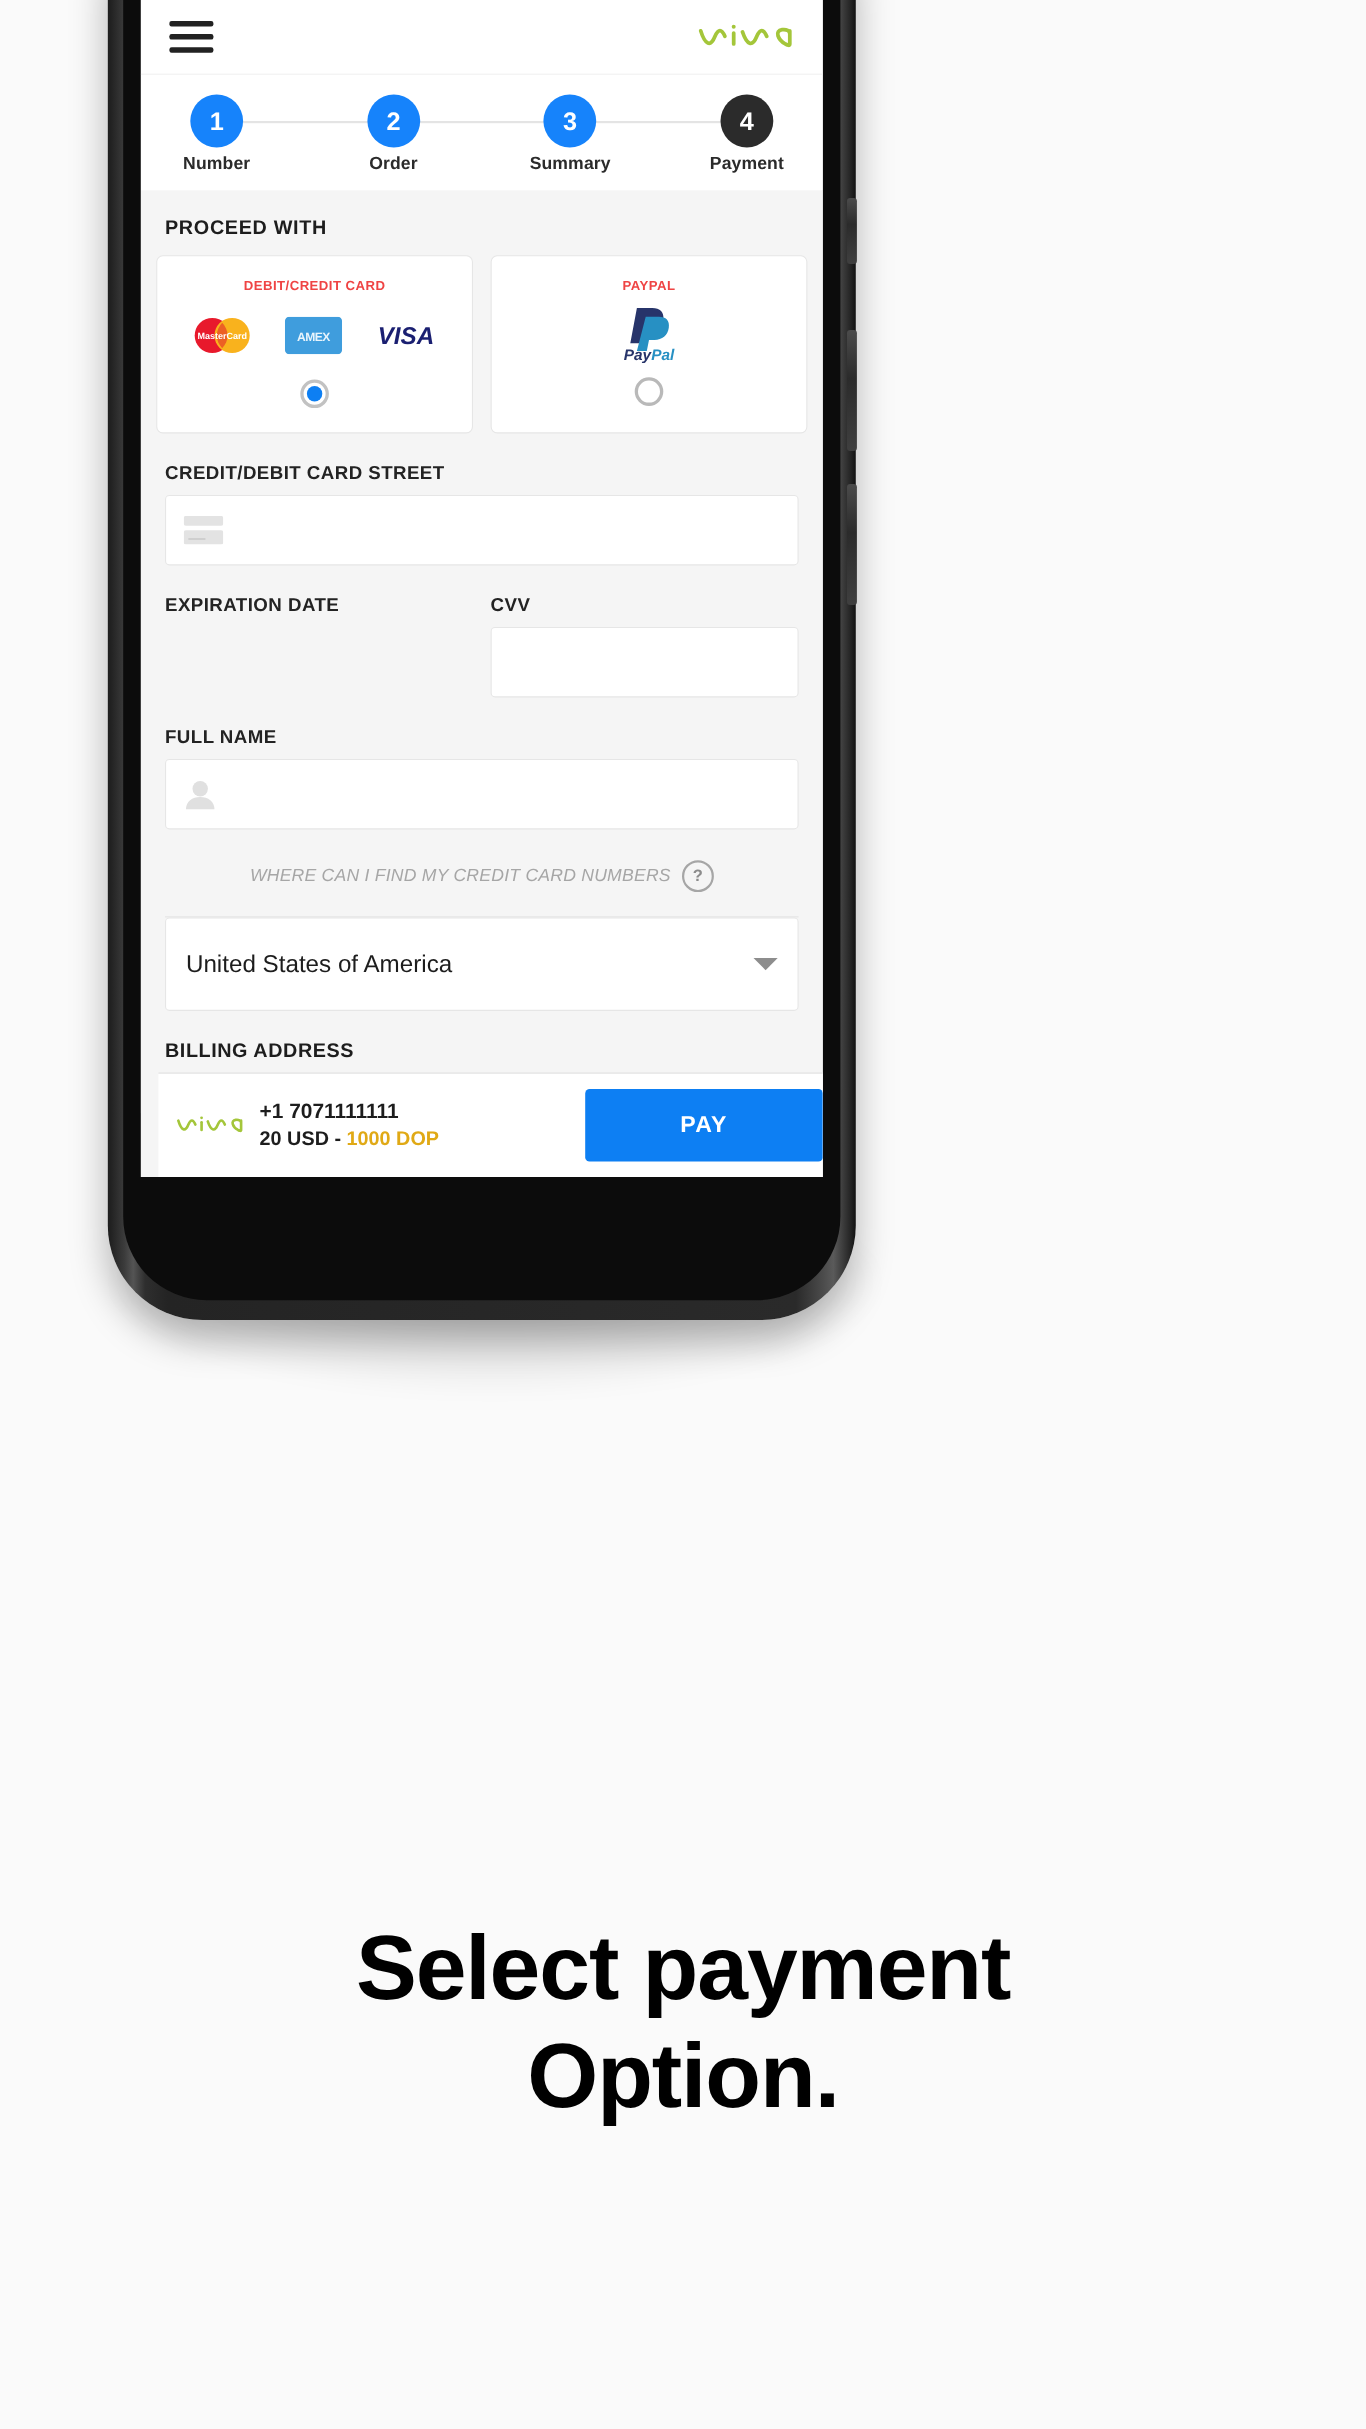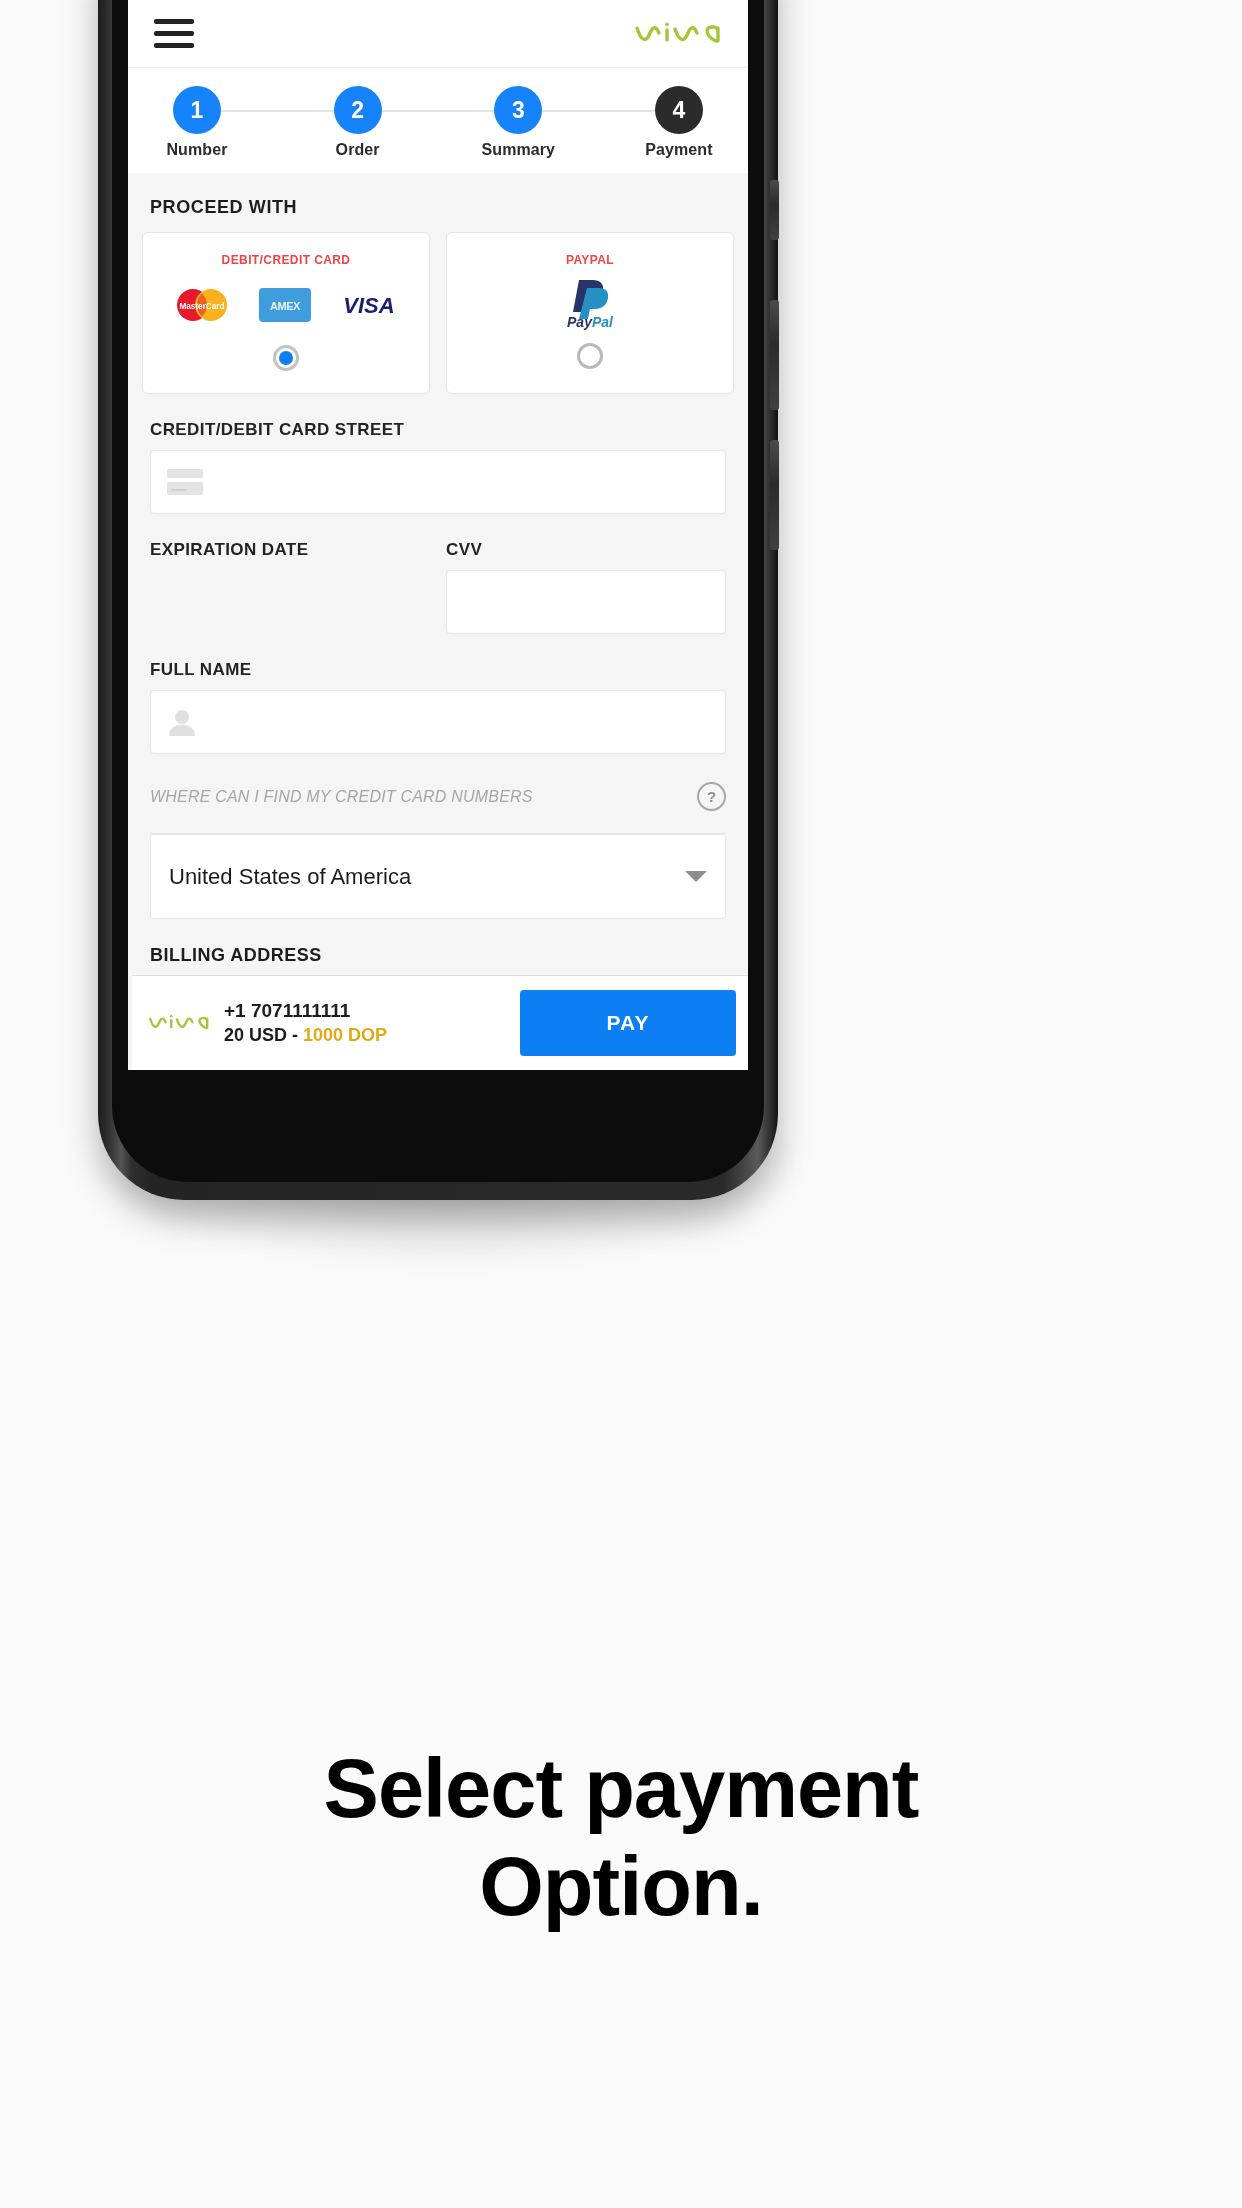--- a/index.html
+++ b/index.html
@@ -222,21 +222,21 @@
   .input .ph {
     color: #b4b4b4;
     font-size: 21px;
   }
   .row2 { display: flex; gap: 16px; }
   .row2 > div { flex: 1; }
 
   .helper-row {
     display: flex;
     align-items: center;
-    justify-content: space-between;
+    justify-content: center;
     gap: 10px;
     padding: 28px 0 22px;
     border-bottom: 1px solid #e4e4e4;
   }
   .helper-text {
     font-size: 16px;
     font-style: italic;
     color: #a6a6a6;
     letter-spacing: .2px;
   }
@@ -274,21 +274,21 @@
     font-size: 18px;
     font-weight: bold;
     color: #1d1d1d;
     letter-spacing: .5px;
     margin: 26px 0 0;
   }
 
   
   .pay-bar {
     position: absolute;
-    left: 4px; bottom: 0;
+    left: 16px; bottom: 0;
     width: 620px;
     height: 95px;
     background: #fff;
     border-top: 1px solid #dcdcdc;
     display: flex;
     align-items: center;
     padding: 0 16px;
     box-sizing: border-box;
     gap: 12px;
   }

